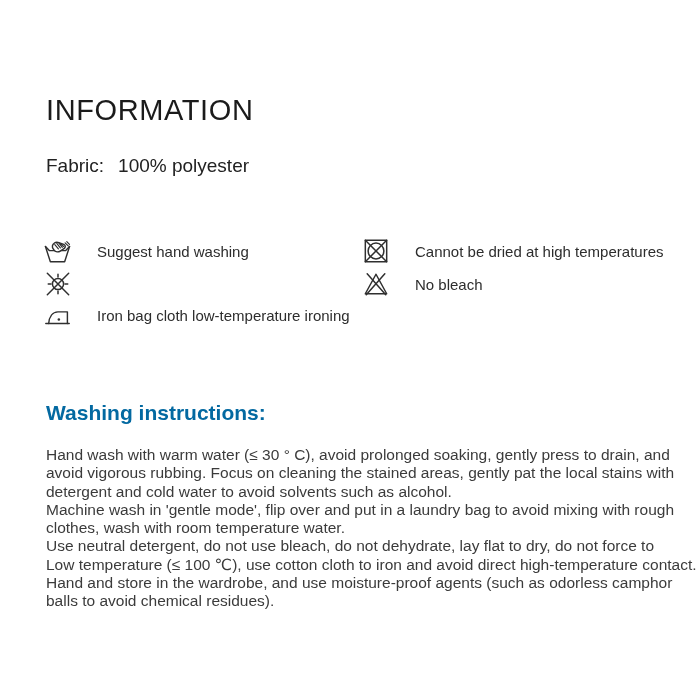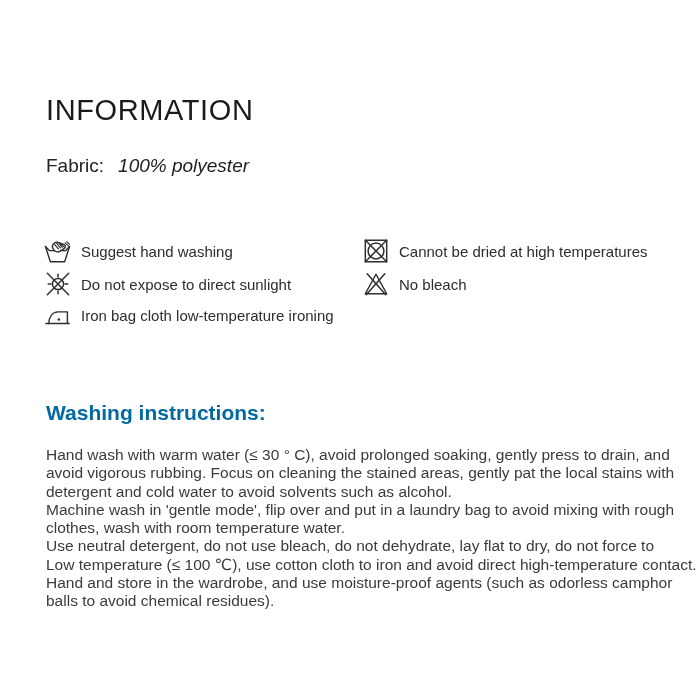--- a/index.html
+++ b/index.html
@@ -22,27 +22,27 @@
     letter-spacing: 0.6px;
     color: #1b1b1b;
   }
   .fabric-line {
     position: absolute;
     left: 22px;
     top: 155px;
     font-size: 19px;
     color: #222222;
   }
-  .fabric-line .fabric-value { margin-left: 14px; font-style: italic; }
+  .fabric-line .fabric-value { margin-left: 14px; }
 
   .care-item {
     position: absolute;
     display: flex;
     align-items: center;
-    gap: 10px;
+    gap: 26px;
     height: 26px;
     justify-content: flex-end;
   }
   .care-item .icon-box {
     width: 27px;
     height: 27px;
     display: flex;
     align-items: center;
     justify-content: center;
     flex: 0 0 auto;
@@ -108,21 +108,20 @@
   </div>
 
   <div class="care-item pos-l2">
     <span class="icon-box">
       <svg width="26" height="26" viewBox="0 0 28 28">
         <circle class="ic" cx="14" cy="14" r="6"></circle>
         <path class="ic" d="M14 3.5 L14 6.5 M14 21.5 L14 24.5 M3.5 14 L6.5 14 M21.5 14 L24.5 14"></path>
         <path class="ic" d="M2.5 2.5 L25.5 25.5 M25.5 2.5 L2.5 25.5"></path>
       </svg>
     </span>
-    <span class="care-label">Do not expose to direct sunlight</span>
   </div>
 
   <div class="care-item pos-l3">
     <span class="icon-box">
       <svg width="27" height="24" viewBox="0 0 30 26">
         <path class="ic" d="M2 22.5 L28 22.5"></path>
         <path class="ic" d="M5.2 22.5 C5.8 15 9.5 9.5 15.5 9.5 L26 9.5 L26 22.5"></path>
         <circle class="ic-fill" cx="16.5" cy="18" r="1.4"></circle>
       </svg>
     </span>

